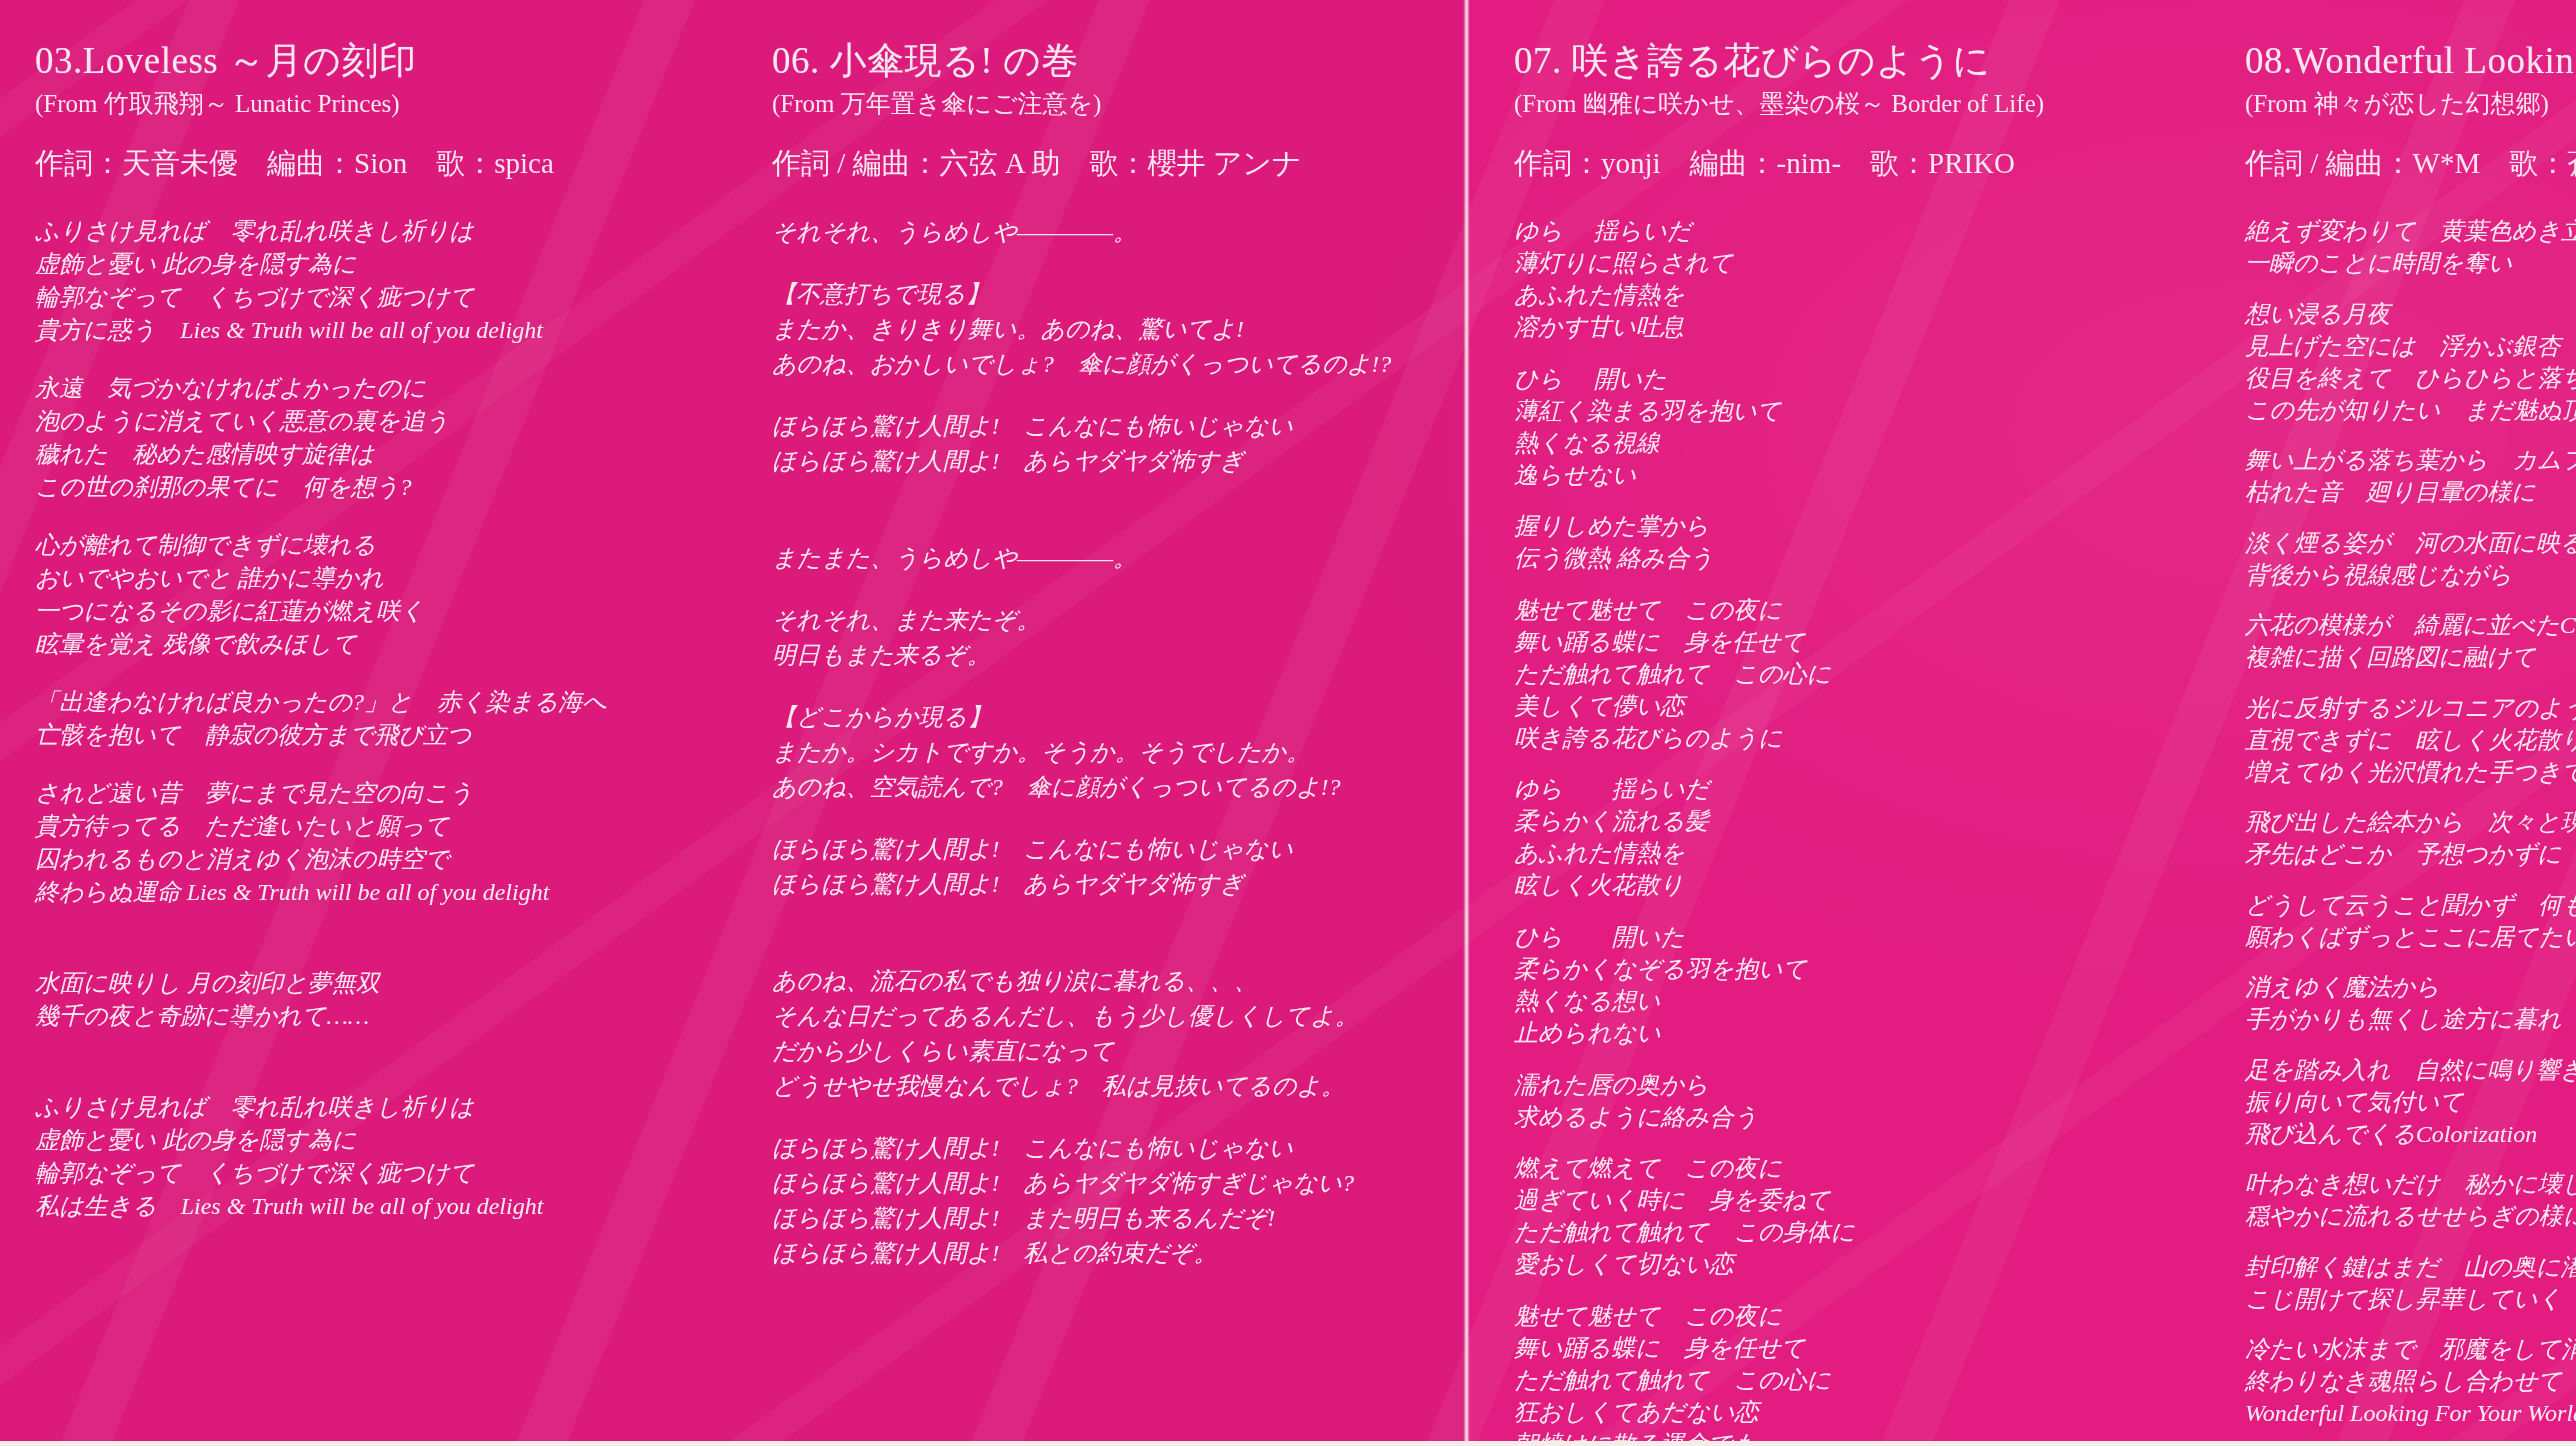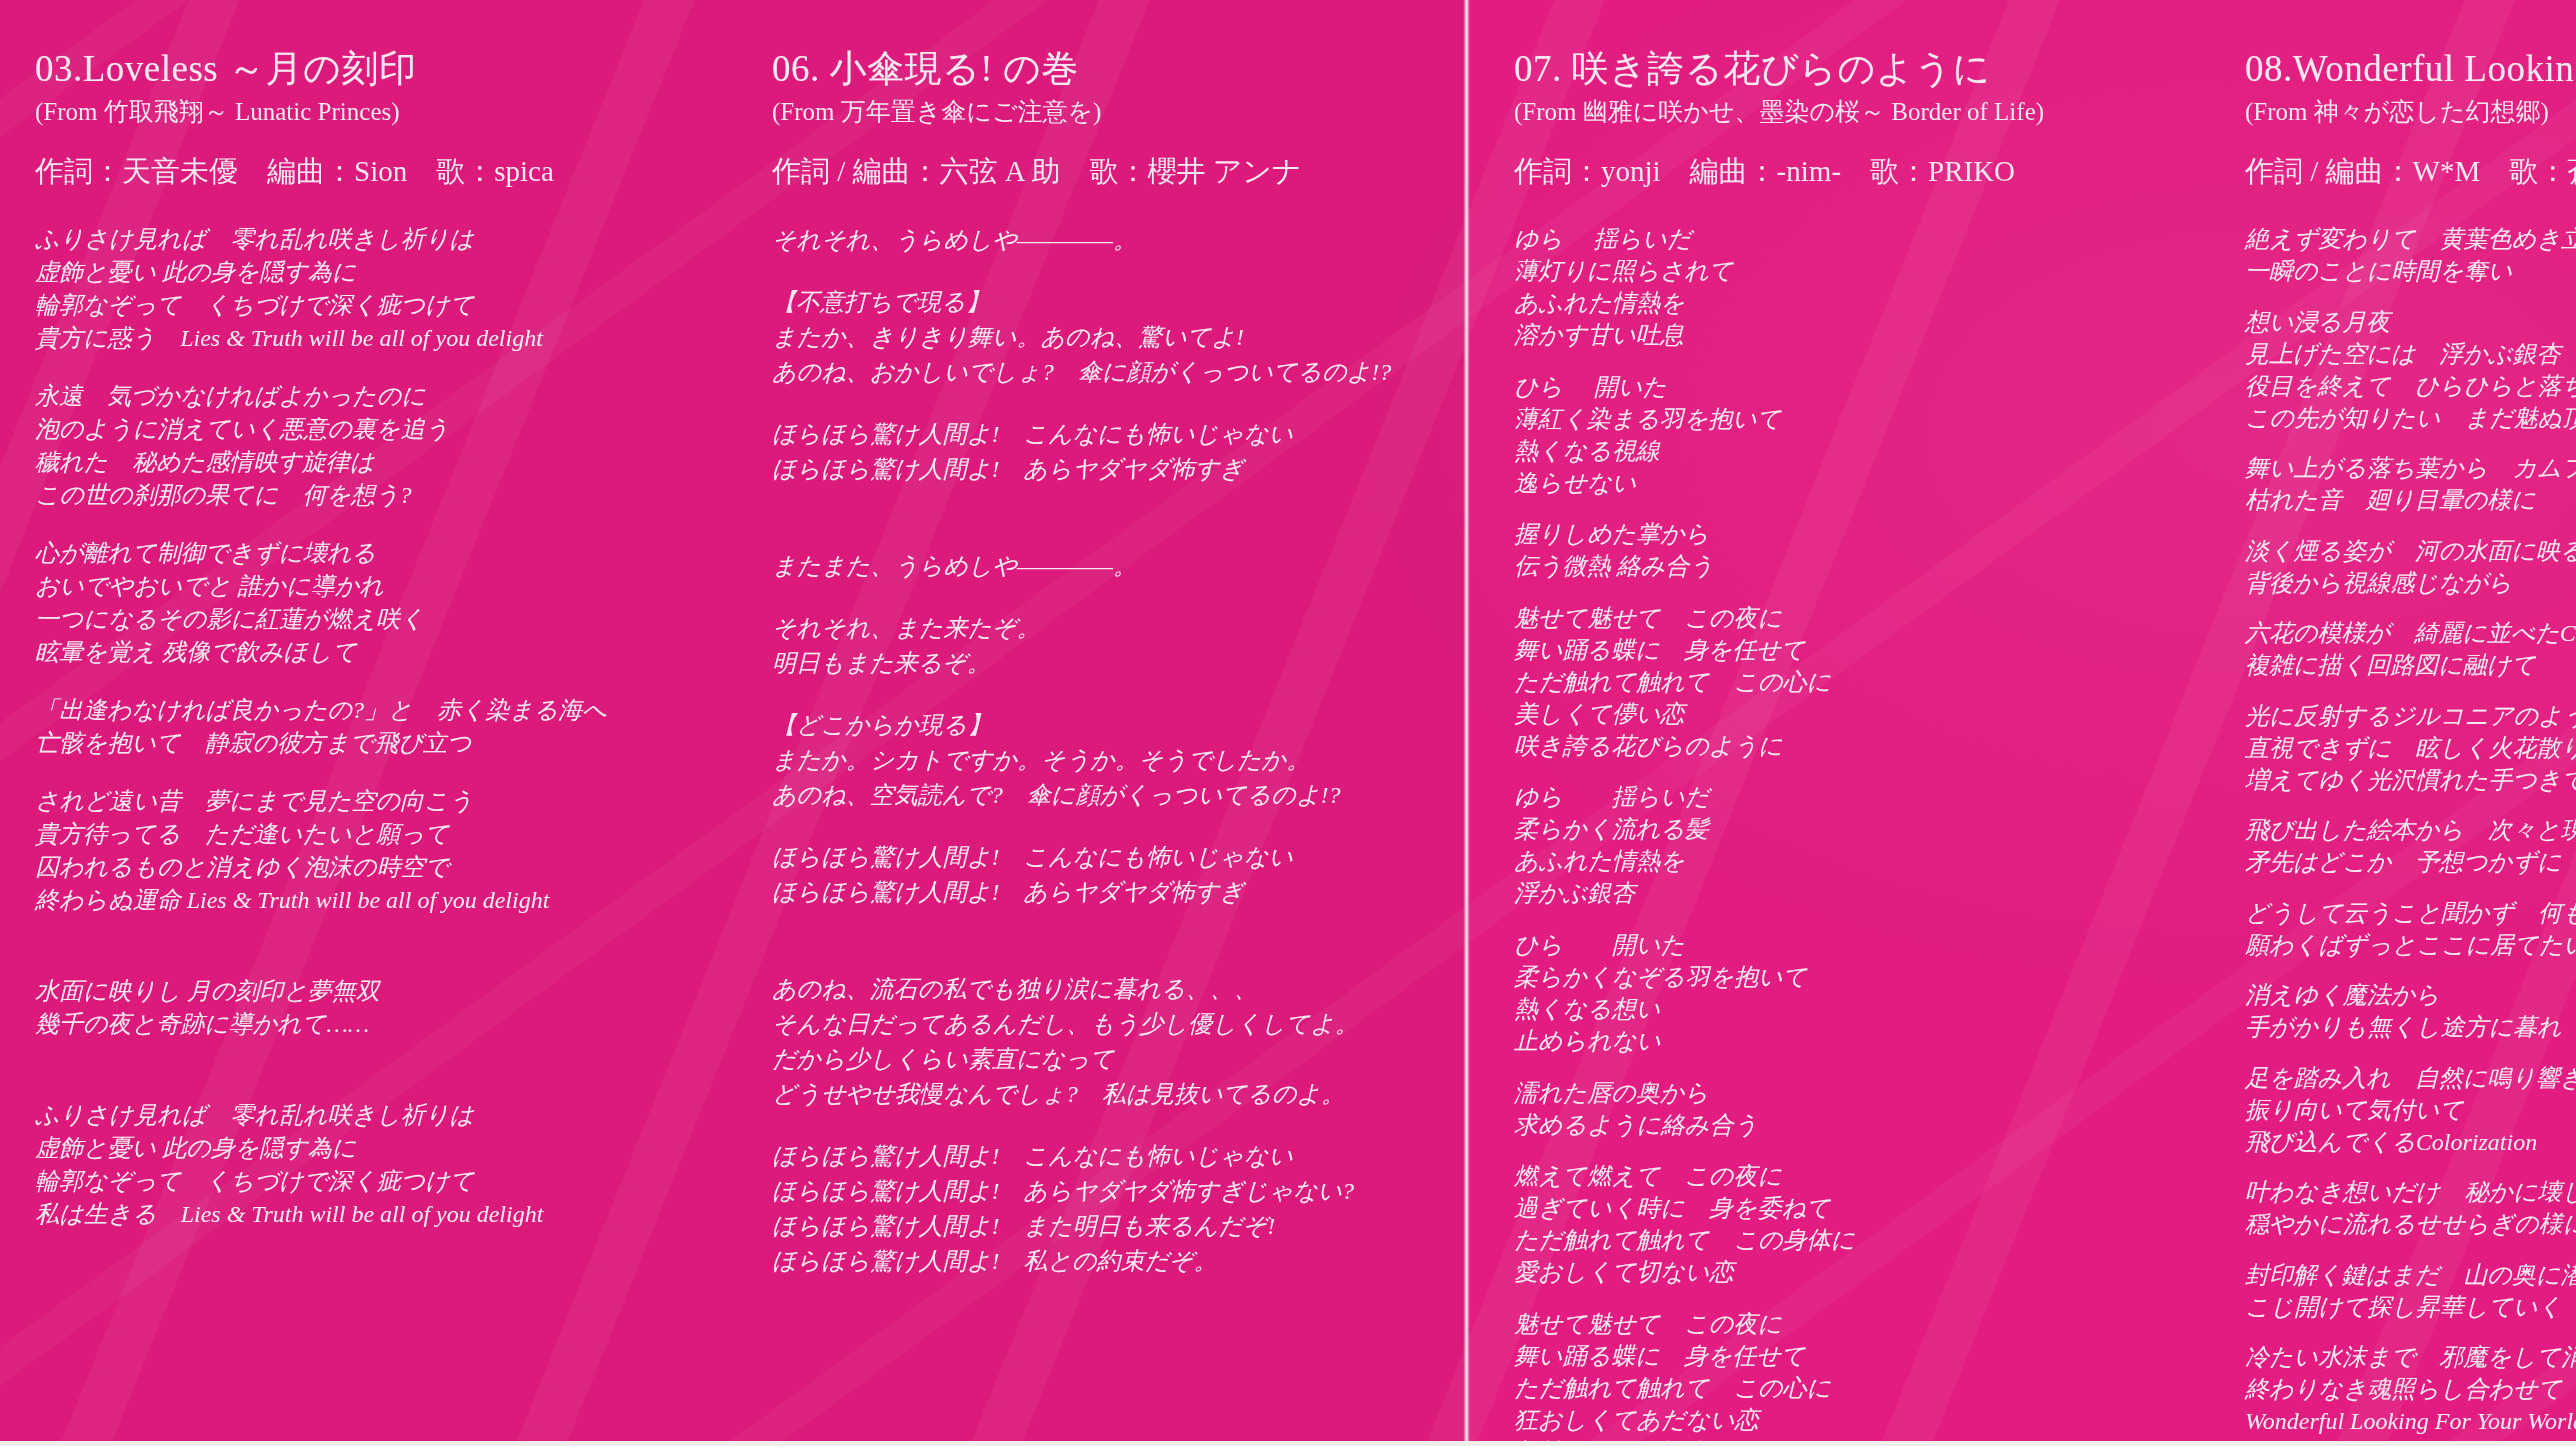--- a/index.html
+++ b/index.html
@@ -49,21 +49,21 @@
       rgba(255,236,246,0.45) 75%,
       rgba(150,10,80,0.18) 100%);
   }
   
   .edge-bottom {
     position: absolute; left: 0; bottom: 0; width: 100%; height: 5.7px;
     background: var(--edge, #f2efe8);
   }
   .col {
     position: absolute;
-    top: 12px;
+    top: 4px;
     padding-top: 32px;
     --lh: 33px;
     --gap: 25px;
   }
   .col-1 { left: 35px;   width: 719px; }
   .col-2 { left: 772px; width: 721px; --lh: 35px; --gap: 27px; }
   .col-3 { left: 1514px; width: 716px; --lh: 32px; --gap: 19.6px; }
   .col-4 { left: 2245px; width: 647px; --lh: 32px; --gap: 18.5px; }
 
   .song-title {
@@ -226,21 +226,21 @@
         <p class="line">魅せて魅せて　この夜に</p>
         <p class="line">舞い踊る蝶に　身を任せて</p>
         <p class="line">ただ触れて触れて　この心に</p>
         <p class="line">美しくて儚い恋</p>
         <p class="line">咲き誇る花びらのように</p>
       </div>
       <div class="stanza">
         <p class="line">ゆらゝ　揺らいだ</p>
         <p class="line">柔らかく流れる髪</p>
         <p class="line">あふれた情熱を</p>
-        <p class="line">浮かぶ銀杏</p>
+        <p class="line">眩しく火花散り</p>
       </div>
       <div class="stanza">
         <p class="line">ひらゝ　開いた</p>
         <p class="line">柔らかくなぞる羽を抱いて</p>
         <p class="line">熱くなる想い</p>
         <p class="line">止められない</p>
       </div>
       <div class="stanza">
         <p class="line">濡れた唇の奥から</p>
         <p class="line">求めるように絡み合う</p>

